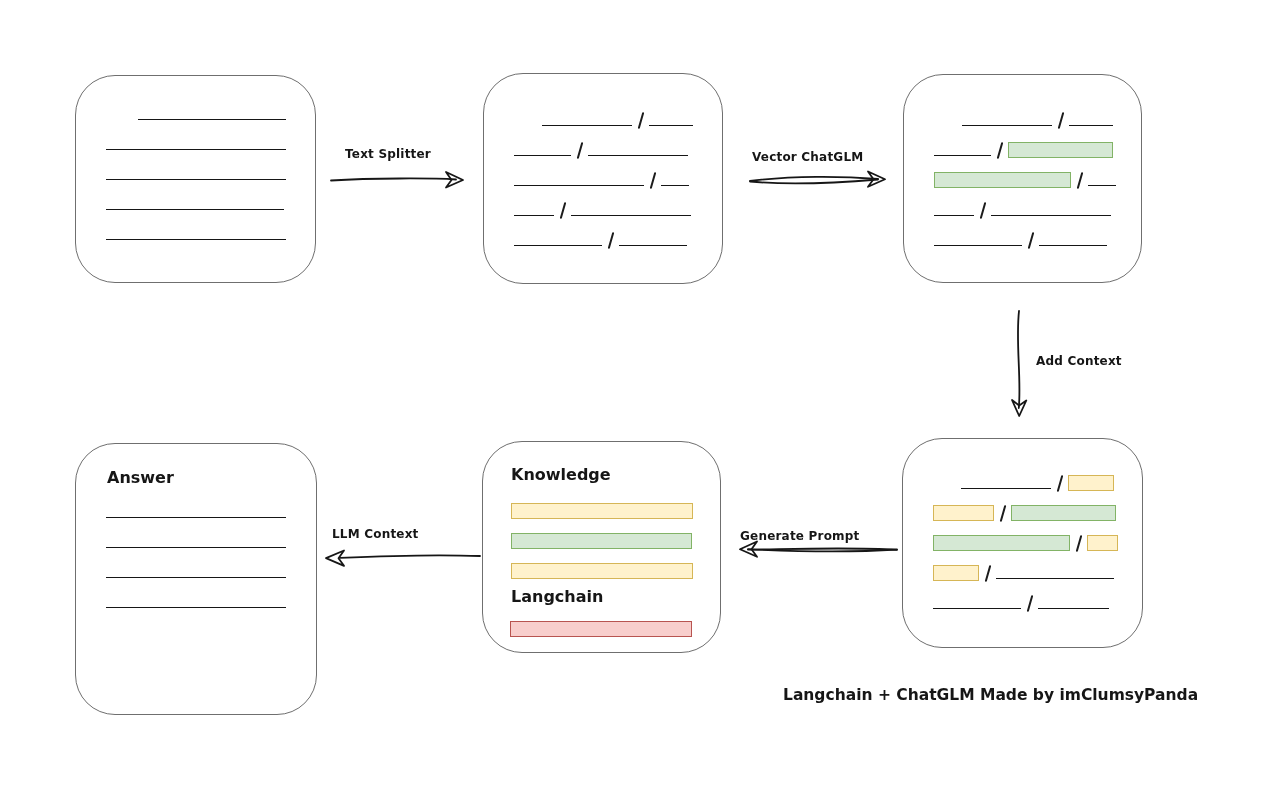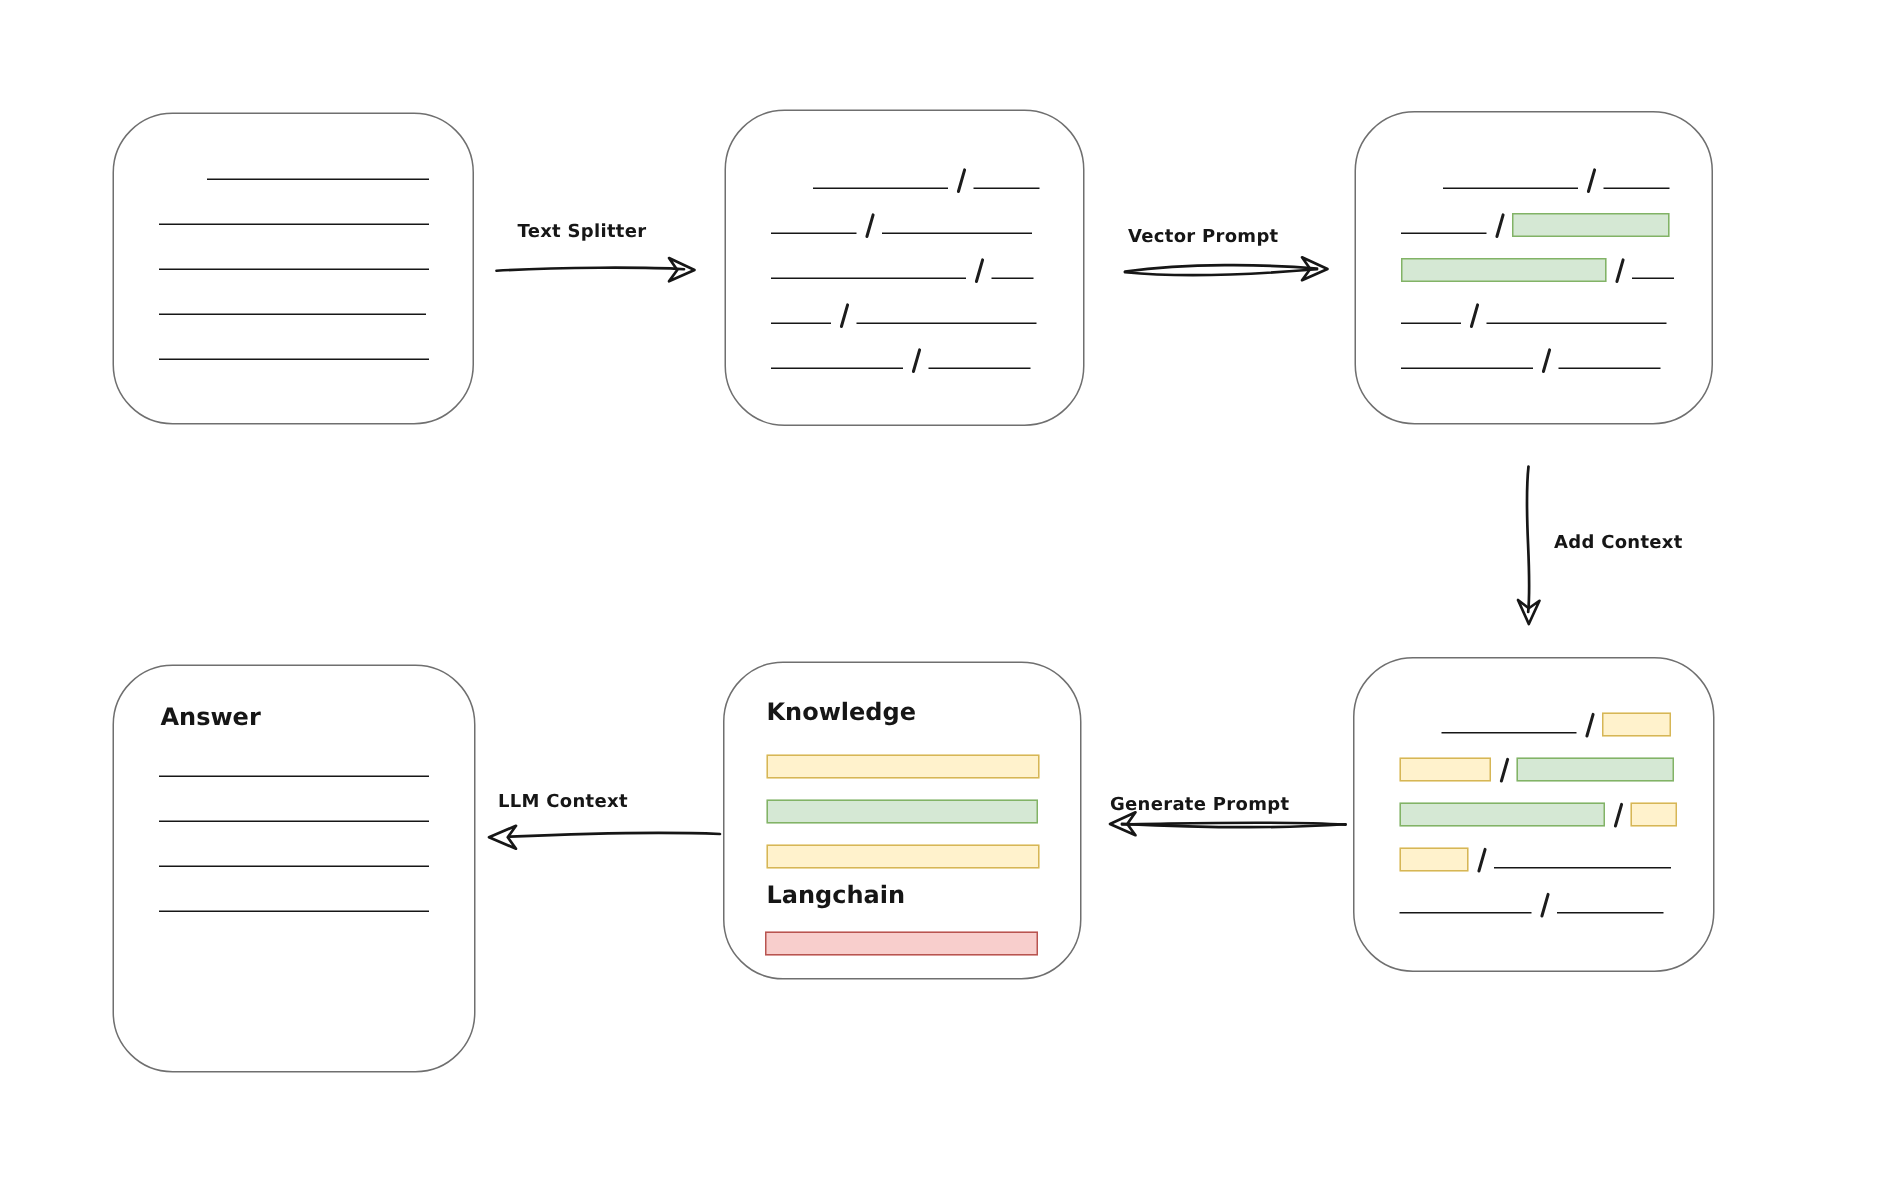--- a/index.html
+++ b/index.html
@@ -234,25 +234,26 @@
         </div>
         <div class="row">
           <div class="seg seg-line" style="width: 88px;"></div>
           <div class="seg seg-slash"></div>
           <div class="seg seg-line" style="width: 71px;"></div>
         </div>
       </div>
   </div>
 
   <div class="arrow-label" style="left:345px; top:147px;">Text Splitter</div>
-  <div class="arrow-label" style="left:752px; top:150px;">Vector Prompt</div>
+  <div class="arrow-label" style="left:752px; top:150px;">Vector ChatGLM</div>
   <div class="arrow-label" style="left:1036px; top:354px;">Add Context</div>
   <div class="arrow-label" style="left:740px; top:529px;text-align:right;">Generate Prompt</div>
   <div class="arrow-label" style="left:332px; top:527px;">LLM Context</div>
 
+  <div id="caption">Langchain + ChatGLM Made by imClumsyPanda</div>
 
   <svg id="arrow-layer" width="1262" height="792" viewBox="0 0 1262 792">
 
     <g>
       <path d="M331,180.5 C 372,178 432,178 456,179.5"></path>
       <path d="M446,172 L463,180 L446,187.5 L451.5,180 Z"></path>
     </g>
 
     <g>
       <path d="M750,181 C 792,175.5 842,176 878,179"></path>

